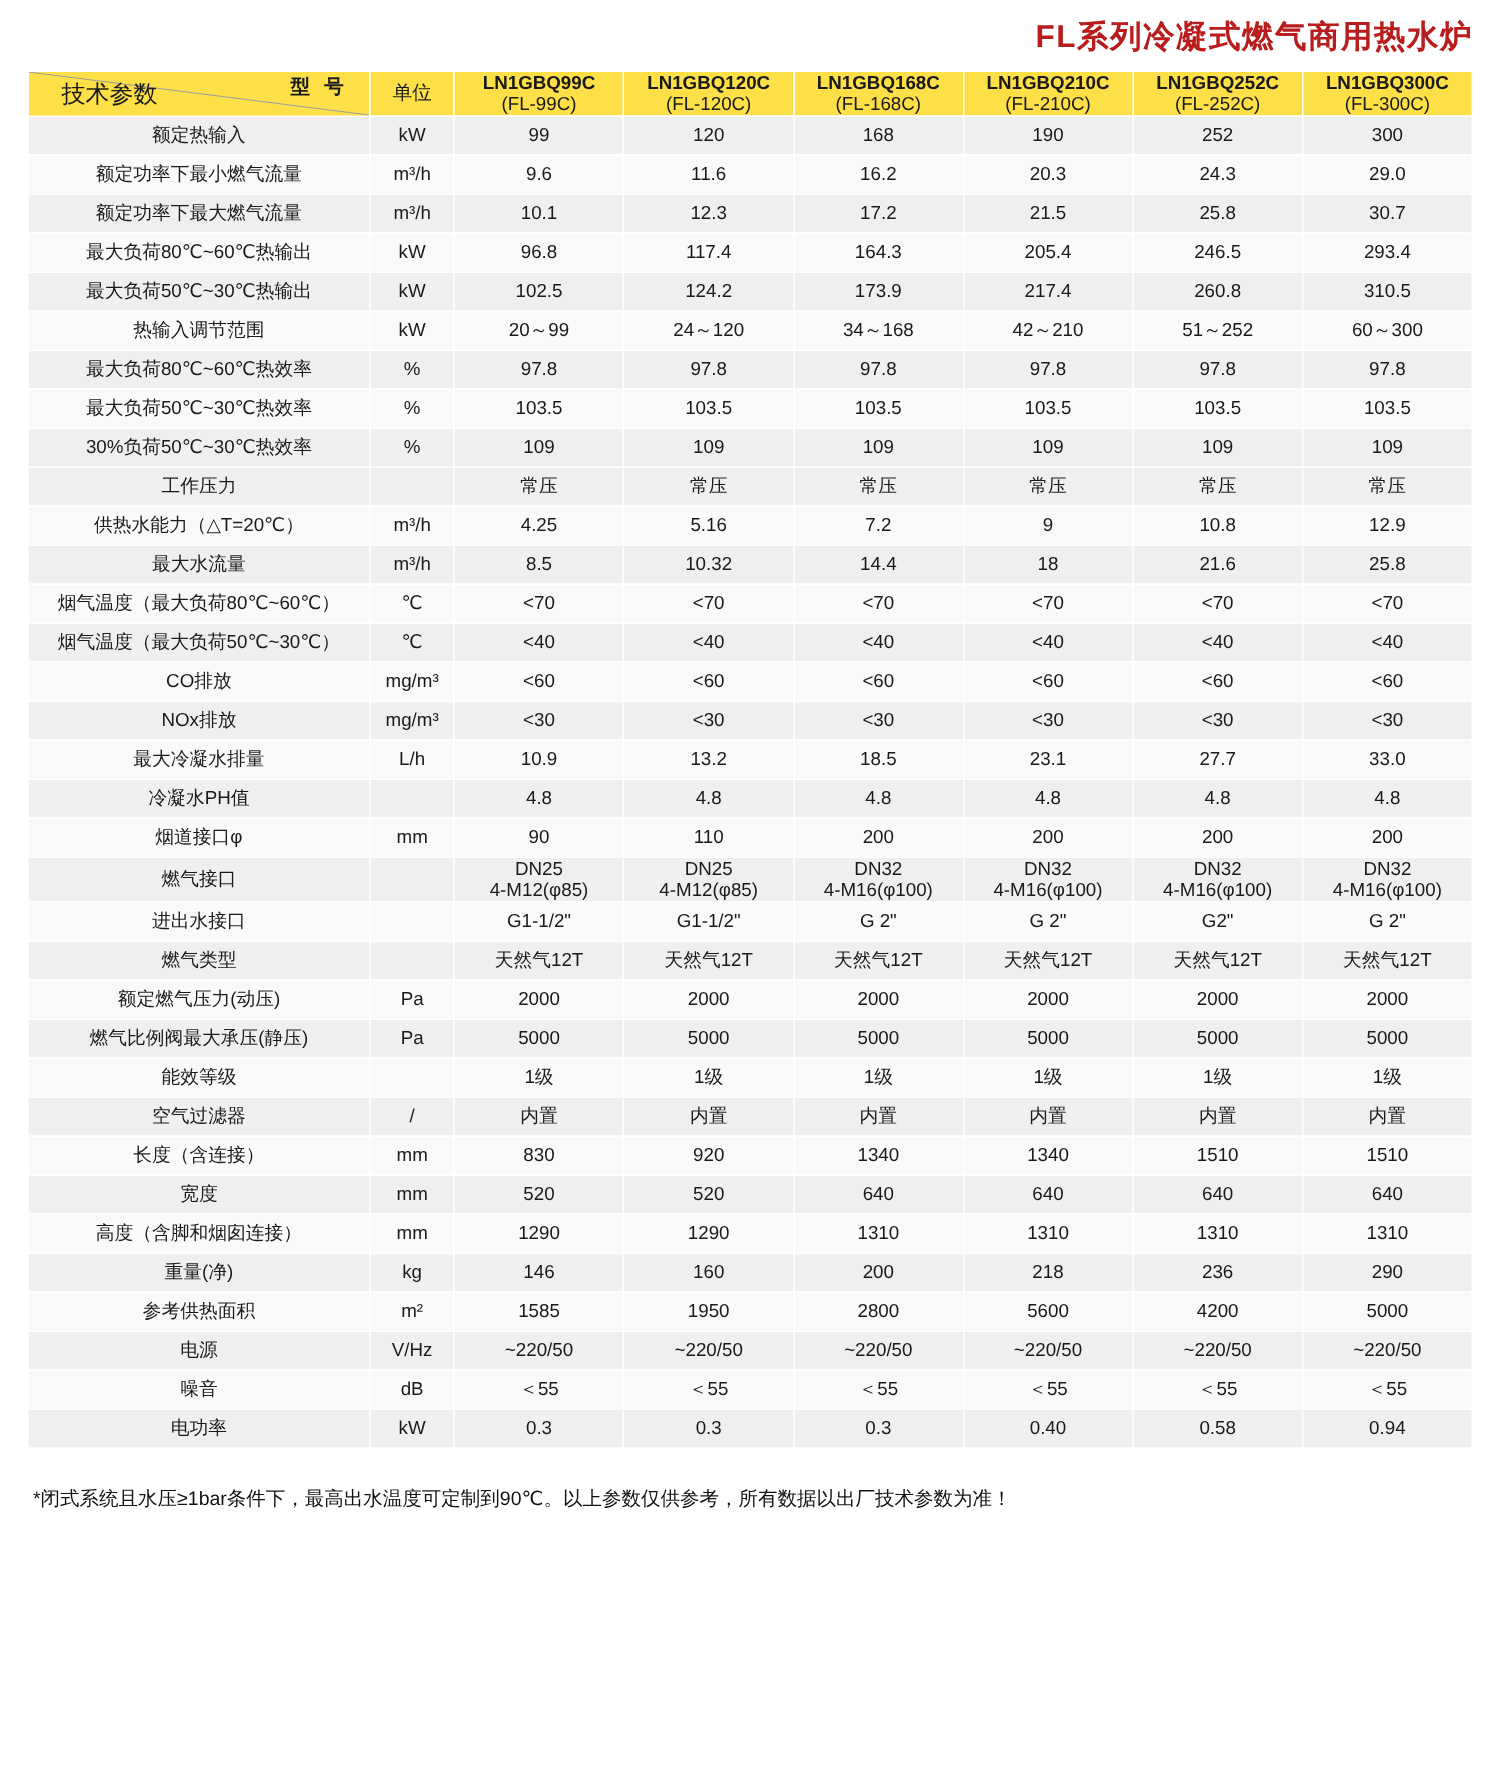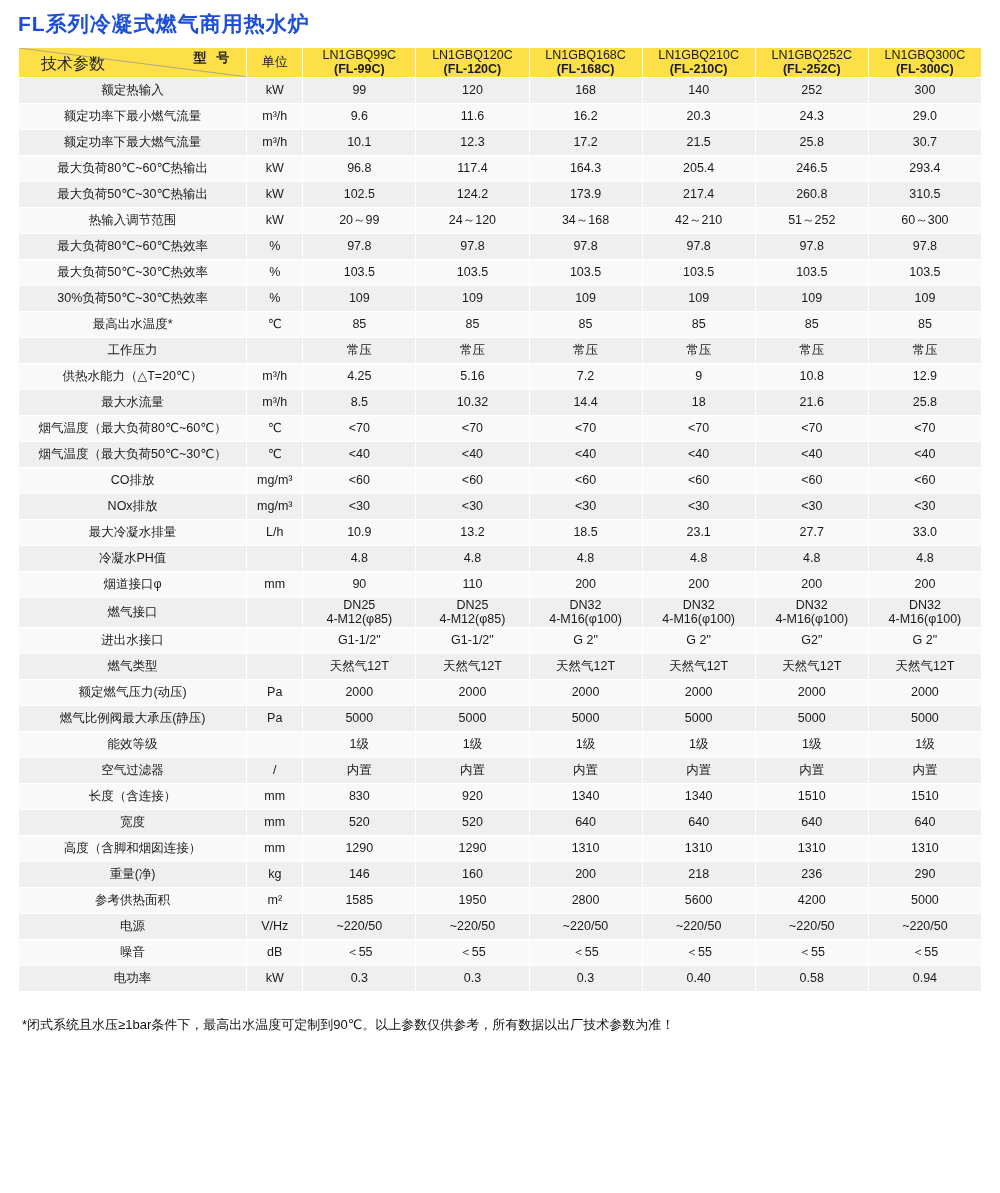--- a/index.html
+++ b/index.html
@@ -15,26 +15,26 @@
     overflow: hidden;
   }
   .page {
     width: 1000px;
     height: 1193px;
     box-sizing: border-box;
     padding: 0 18px;
     position: relative;
   }
   .title {
-    text-align: left;
+    text-align: right;
     font-size: 21px;
     font-weight: bold;
     letter-spacing: 1px;
     padding: 10px 0 9px 0;
-    color: #1d4ed8;
+    color: #b91c1c;
   }
   table.spec {
     width: 964px;
     border-collapse: collapse;
     table-layout: fixed;
     font-size: 12.5px;
   }
   table.spec td, table.spec th {
     border: 1px solid #ffffff;
     text-align: center;
@@ -76,22 +76,22 @@
     font-size: 13px;
     letter-spacing: 3px;
   }
   .diag .bl {
     position: absolute;
     left: 22px;
     bottom: 3px;
     font-weight: normal;
     font-size: 16px;
   }
-  .model-cell .m1 { display: block; font-size: 12.5px; font-weight: normal; }
-  .model-cell .m2 { display: block; font-size: 12.5px; font-weight: bold; }
+  .model-cell .m1 { display: block; font-size: 12.5px; font-weight: bold; }
+  .model-cell .m2 { display: block; font-size: 12.5px; font-weight: normal; }
 
   tr.r-odd td  { background: #efefef; }
   tr.r-even td { background: #f9f9f9; }
   td.param { padding-right: 6px; }
   td.unit  { }
   td.val   { }
   td.tall  { height: 46px; }
   td.val .sub { display:block; }
 
   .footnote {
@@ -155,21 +155,21 @@
             <span class="m1">LN1GBQ300C</span>
             <span class="m2">(FL-300C)</span>
           </td>
         </tr>
         <tr class="r-odd">
           <td class="param">额定热输入</td>
           <td class="unit">kW</td>
           <td class="val">99</td>
           <td class="val">120</td>
           <td class="val">168</td>
-          <td class="val">140</td>
+          <td class="val">190</td>
           <td class="val">252</td>
           <td class="val">300</td>
         </tr>
         <tr class="r-even">
           <td class="param">额定功率下最小燃气流量</td>
           <td class="unit">m³/h</td>
           <td class="val">9.6</td>
           <td class="val">11.6</td>
           <td class="val">16.2</td>
           <td class="val">20.3</td>
@@ -239,30 +239,20 @@
         <tr class="r-odd">
           <td class="param">30%负荷50℃~30℃热效率</td>
           <td class="unit">%</td>
           <td class="val">109</td>
           <td class="val">109</td>
           <td class="val">109</td>
           <td class="val">109</td>
           <td class="val">109</td>
           <td class="val">109</td>
         </tr>
-        <tr class="r-even">
-          <td class="param">最高出水温度*</td>
-          <td class="unit">℃</td>
-          <td class="val">85</td>
-          <td class="val">85</td>
-          <td class="val">85</td>
-          <td class="val">85</td>
-          <td class="val">85</td>
-          <td class="val">85</td>
-        </tr>
         <tr class="r-odd">
           <td class="param">工作压力</td>
           <td class="unit"></td>
           <td class="val">常压</td>
           <td class="val">常压</td>
           <td class="val">常压</td>
           <td class="val">常压</td>
           <td class="val">常压</td>
           <td class="val">常压</td>
         </tr>

